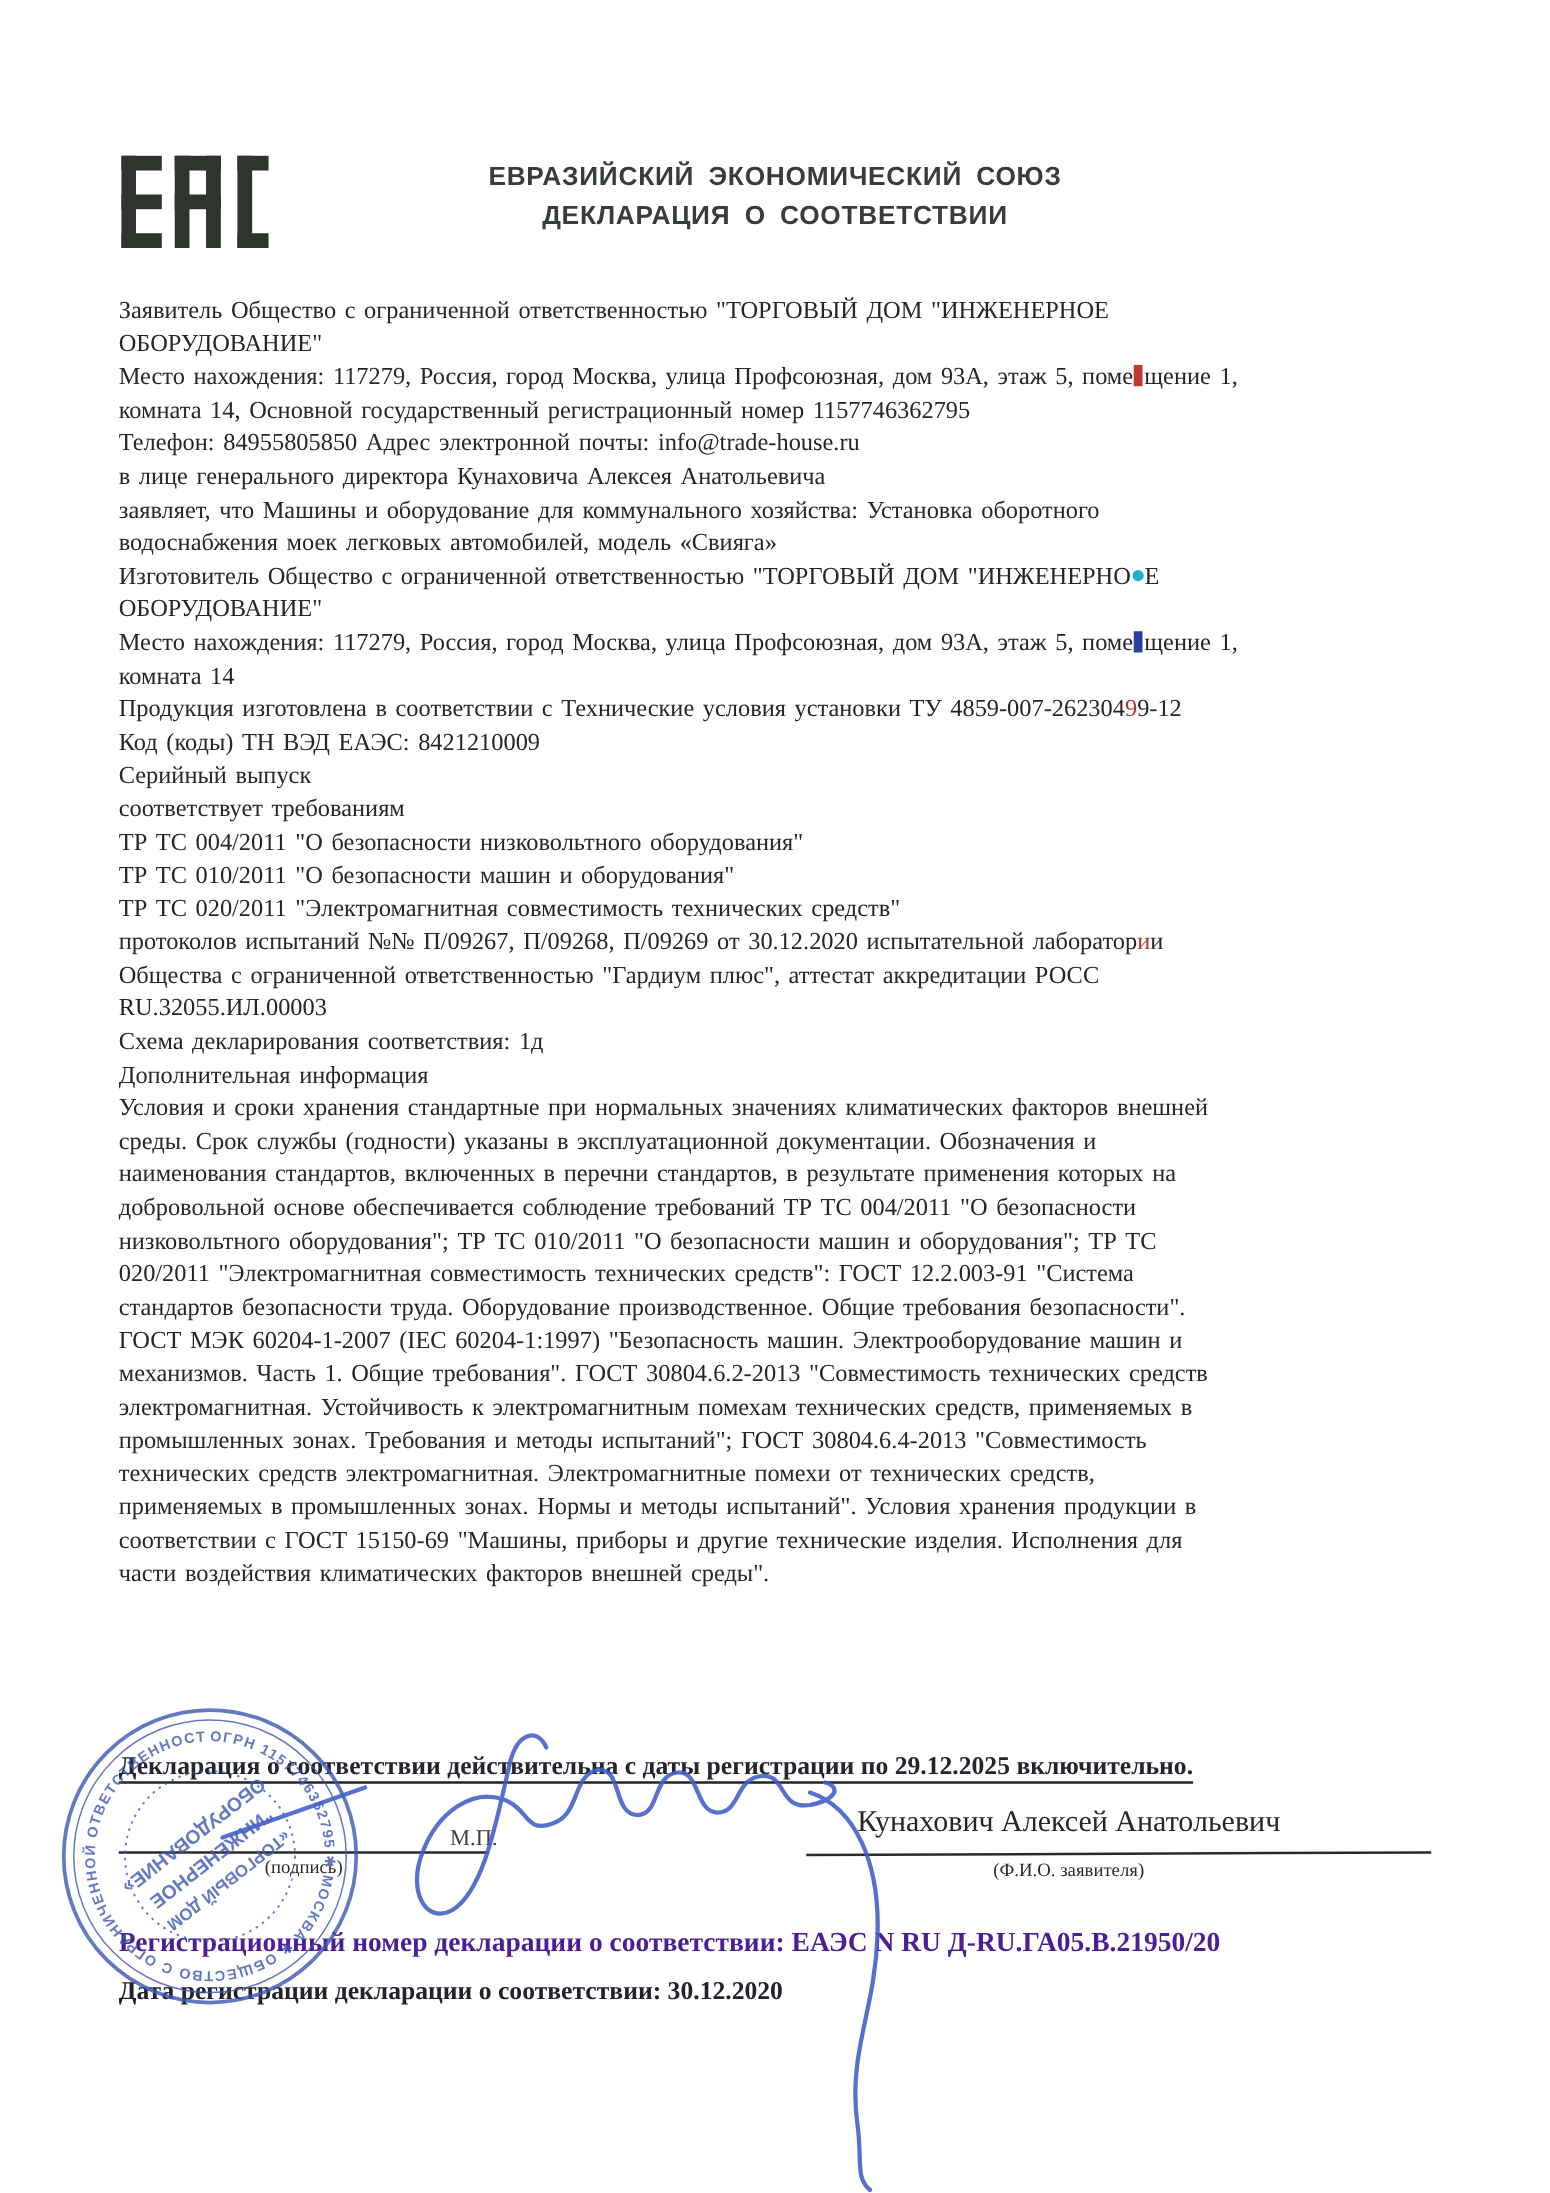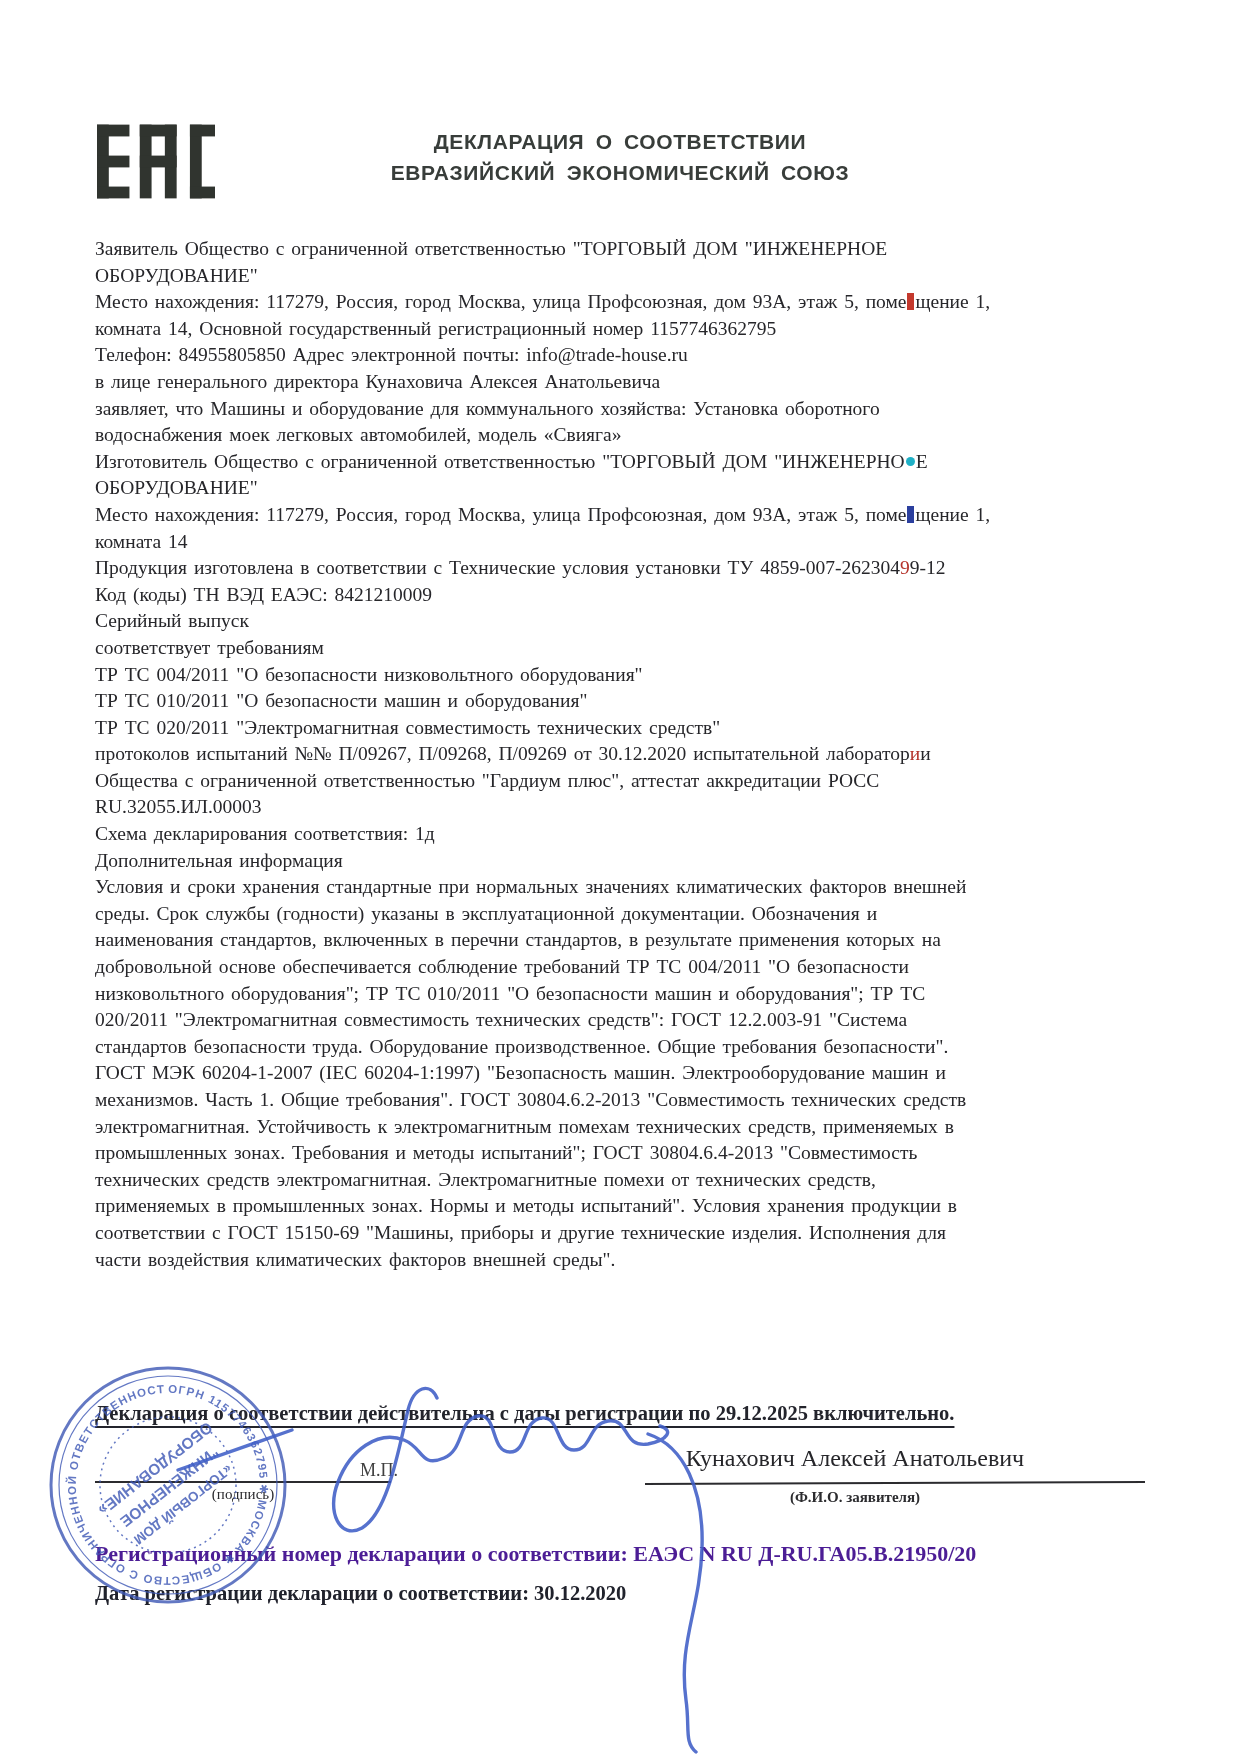--- a/index.html
+++ b/index.html
@@ -23,21 +23,21 @@
   .mark.dot{width:9px;height:9px;border-radius:50%;vertical-align:2px;margin:0 1px;}
 
   
   .validity{position:absolute;left:95px;top:1402px;font-size:20.5px;font-weight:bold;color:#23242c;
             text-decoration:underline;text-decoration-thickness:2px;text-underline-offset:6px;text-align:right;}
   .sig-line-left{position:absolute;left:95px;top:1481px;width:296px;border-top:2px solid #2b2b2e;}
   .sig-line-right{position:absolute;left:645px;top:1482px;width:500px;border-top:2px solid #2b2b2e;transform:rotate(-.25deg);}
   .podpis{position:absolute;left:95px;top:1486px;width:296px;text-align:center;font-size:15px;color:#2b2b2e;}
   .mp{position:absolute;left:360px;top:1460px;font-size:18px;color:#404040;}
   .fio-name{position:absolute;left:640px;top:1445px;width:430px;text-align:center;font-size:24px;color:#26262a;}
-  .fio-label{position:absolute;left:640px;top:1489px;width:430px;text-align:center;font-size:15px;color:#2b2b2e;font-weight:bold;}
+  .fio-label{position:absolute;left:640px;top:1489px;width:430px;text-align:center;font-size:15px;color:#2b2b2e;}
   .reg-line{position:absolute;left:95px;top:1541px;font-size:22px;font-weight:bold;color:#4c1d95;}
   .date-line{position:absolute;left:95px;top:1582px;font-size:20.5px;font-weight:bold;color:#20222c;}
 
   
   .stamp-svg{position:absolute;left:0px;top:1330px;width:340px;height:340px;opacity:.8;}
   .signature-svg{position:absolute;left:0;top:0;width:1240px;height:1754px;pointer-events:none;}
 </style>
 </head>
 <body>
 
@@ -53,22 +53,22 @@
       <rect x="92" y="0" width="16" height="100"></rect>
       <rect x="58" y="0" width="50" height="16"></rect>
       <rect x="58" y="42" width="50" height="16"></rect>
       <rect x="126" y="0" width="16" height="100"></rect>
       <rect x="126" y="0" width="34" height="16"></rect>
       <rect x="126" y="84" width="34" height="16"></rect>
     </g>
   </svg>
 
   <div class="doc-title">
+    <div>ЕВРАЗИЙСКИЙ ЭКОНОМИЧЕСКИЙ СОЮЗ</div>
     <div>ДЕКЛАРАЦИЯ О СООТВЕТСТВИИ</div>
-    <div>ЕВРАЗИЙСКИЙ ЭКОНОМИЧЕСКИЙ СОЮЗ</div>
   </div>
 
   <div class="doc-body">
       <div class="line"><span class="b">Заявитель </span><span>Общество с ограниченной ответственностью "ТОРГОВЫЙ ДОМ "ИНЖЕНЕРНОЕ</span></div>
       <div class="line"><span>ОБОРУДОВАНИЕ"</span></div>
       <div class="line"><span>Место нахождения: 117279, Россия, город Москва, улица Профсоюзная, дом 93А, этаж 5, поме</span><span class="mark bar" style="background: rgb(196, 57, 45);"></span><span>щение 1,</span></div>
       <div class="line"><span>комната 14, Основной государственный регистрационный номер 1157746362795</span></div>
       <div class="line"><span>Телефон: 84955805850 Адрес электронной почты: info@trade-house.ru</span></div>
       <div class="line"><span class="b">в лице </span><span>генерального директора Кунаховича  Алексея Анатольевича</span></div>
       <div class="line"><span class="b">заявляет, что </span><span>Машины и оборудование для коммунального хозяйства: Установка оборотного</span></div>

